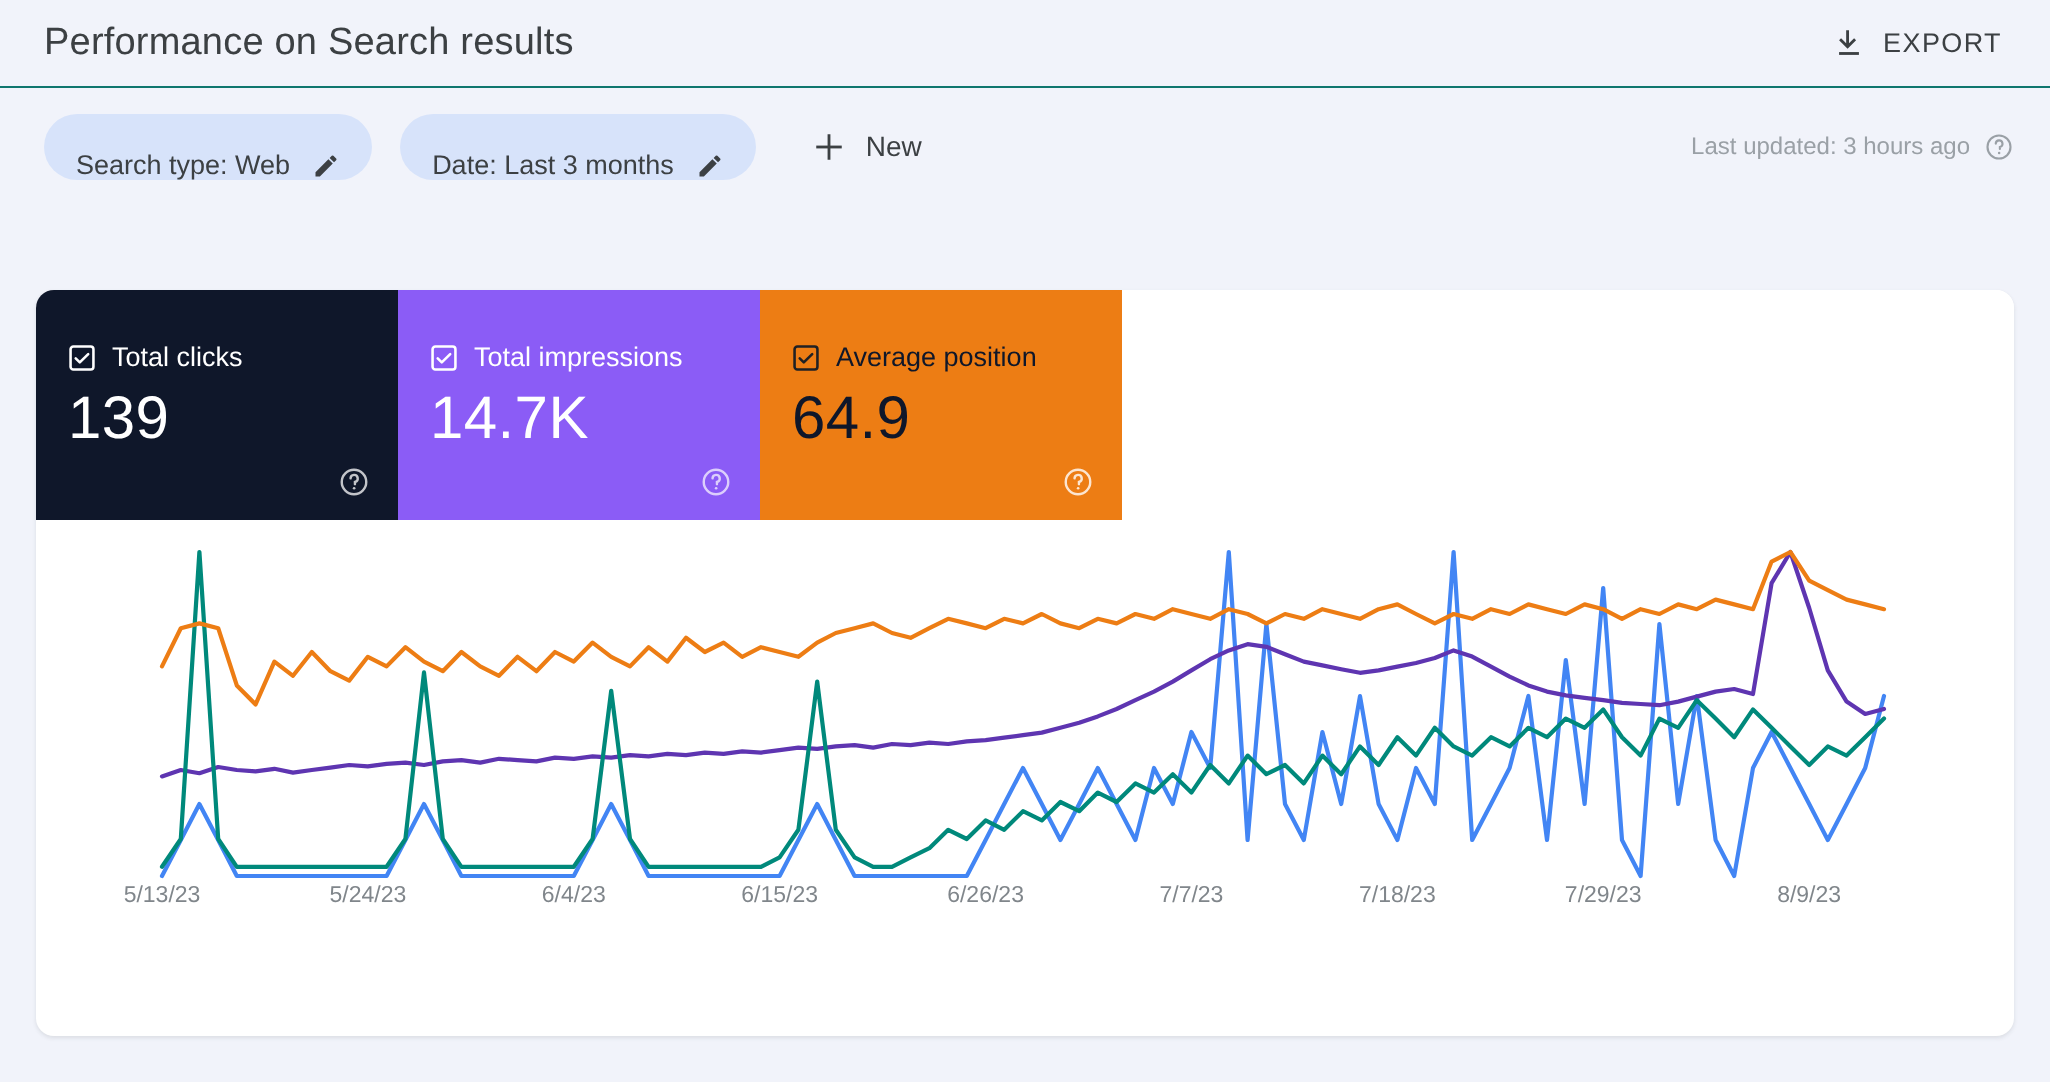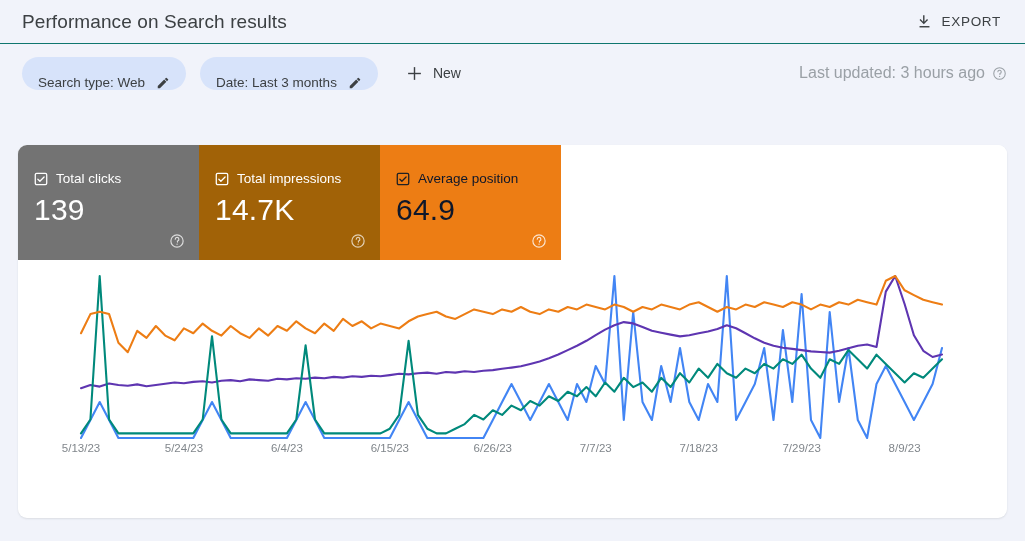--- a/index.html
+++ b/index.html
@@ -49,21 +49,21 @@
   .new-btn {
     display: flex; align-items: center; gap: 10px;
     margin-left: 6px; cursor: pointer; padding: 4px 8px;
   }
   .plus { width: 17px; height: 17px; display: block; }
   .new-label { font-size: 14px; color: #3c4043; }
   .updated {
     margin-left: auto;
     display: flex; align-items: center; gap: 7px;
   }
-  .updated-label { font-size: 16px; color: #9aa0a6; }
+  .updated-label { font-size: 12px; color: #9aa0a6; }
   .help-grey { width: 15px; height: 15px; display: block; }
 
   
   .card {
     position: absolute;
     left: 18px; top: 145px;
     width: 989px; height: 373px;
     background: #fff;
     border-radius: 9px;
     overflow: hidden;
@@ -160,41 +160,41 @@
         <circle cx="12.1" cy="16.7" r="1" fill="#9aa0a6" stroke="none"></circle>
       </svg>
     </span>
   </div>
 </div>
 
 <div class="card">
 
   <div class="tiles">
 
-    <div class="tile light" style="background:#737373">
+    <div class="tile light" style="background:#0f172a">
       <div class="tile-top">
         <span>
           <svg class="cb" viewBox="0 0 24 24" fill="none">
             <rect x="2.2" y="2.2" width="19.6" height="19.6" rx="2.4" stroke="#fff" stroke-width="2.2"></rect>
             <path d="M6.6 12.3l3.5 3.5 7.2-7.2" stroke="#fff" stroke-width="2.2" stroke-linecap="round" stroke-linejoin="round"></path>
           </svg>
         </span>
         <span class="tile-name">Total clicks</span>
       </div>
       <div class="tile-value">139</div>
       <span class="tile-help">
         <svg viewBox="0 0 24 24" fill="none" stroke="rgba(255,255,255,.75)" stroke-width="1.8" width="16" height="16">
           <circle cx="12" cy="12" r="9.2"></circle>
           <path d="M9.4 9.3a2.7 2.7 0 1 1 3.3 2.7v1.6" stroke-linecap="round"></path>
           <circle cx="12.1" cy="16.7" r="1" fill="rgba(255,255,255,.75)" stroke="none"></circle>
         </svg>
       </span>
     </div>
 
-    <div class="tile light" style="background:#a16207">
+    <div class="tile light" style="background:#8b5cf6">
       <div class="tile-top">
         <span>
           <svg class="cb" viewBox="0 0 24 24" fill="none">
             <rect x="2.2" y="2.2" width="19.6" height="19.6" rx="2.4" stroke="#fff" stroke-width="2.2"></rect>
             <path d="M6.6 12.3l3.5 3.5 7.2-7.2" stroke="#fff" stroke-width="2.2" stroke-linecap="round" stroke-linejoin="round"></path>
           </svg>
         </span>
         <span class="tile-name">Total impressions</span>
       </div>
       <div class="tile-value">14.7K</div>

